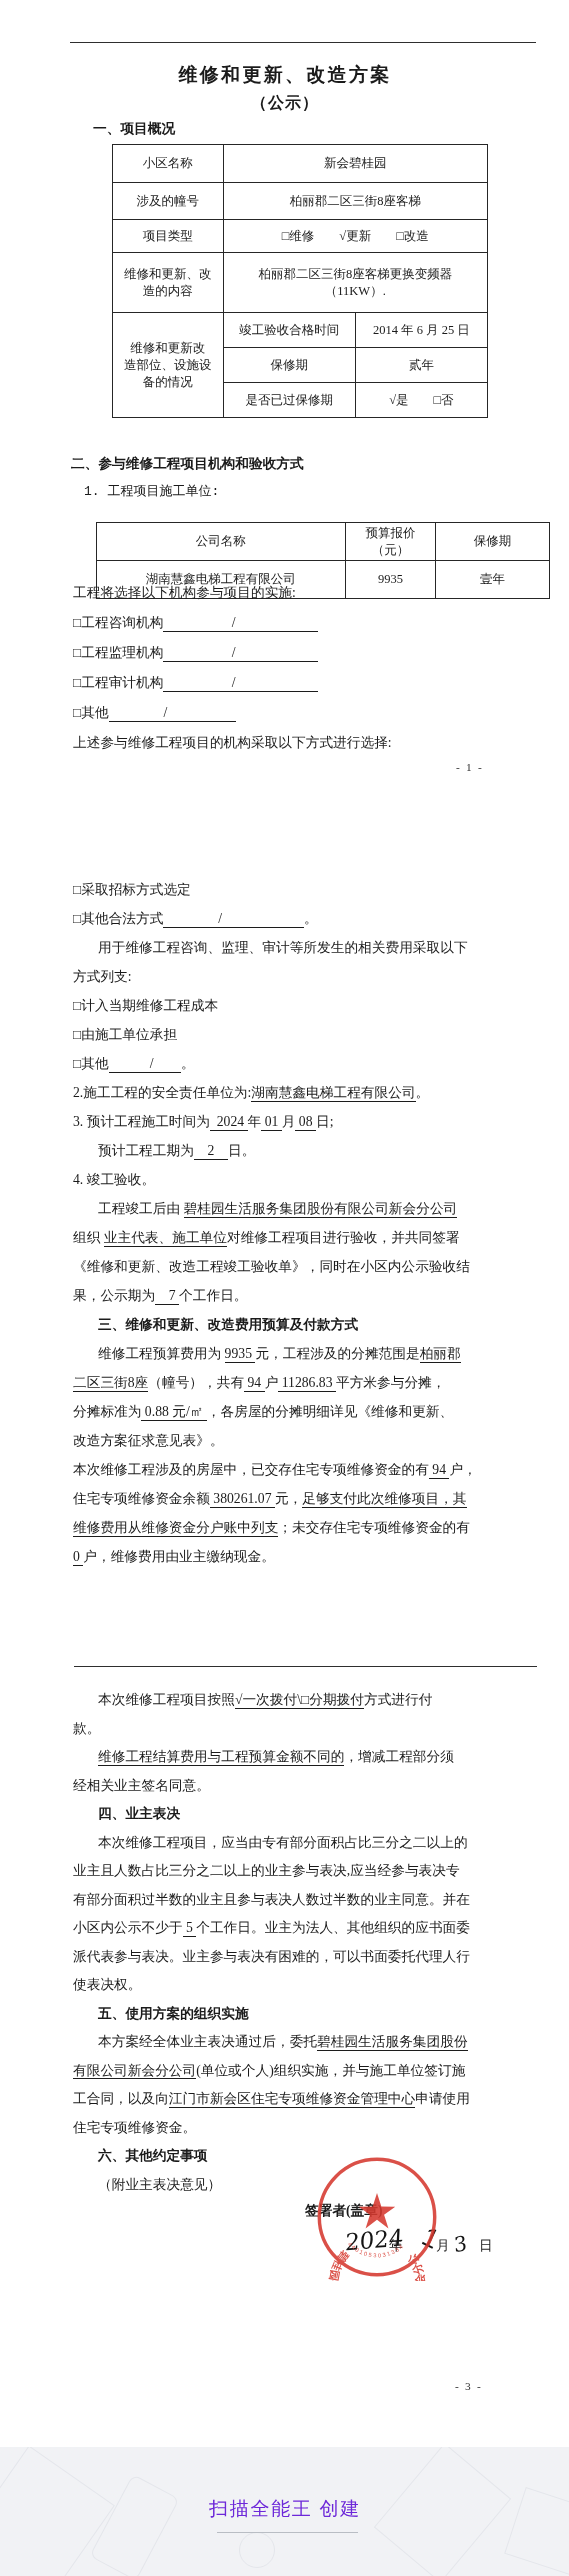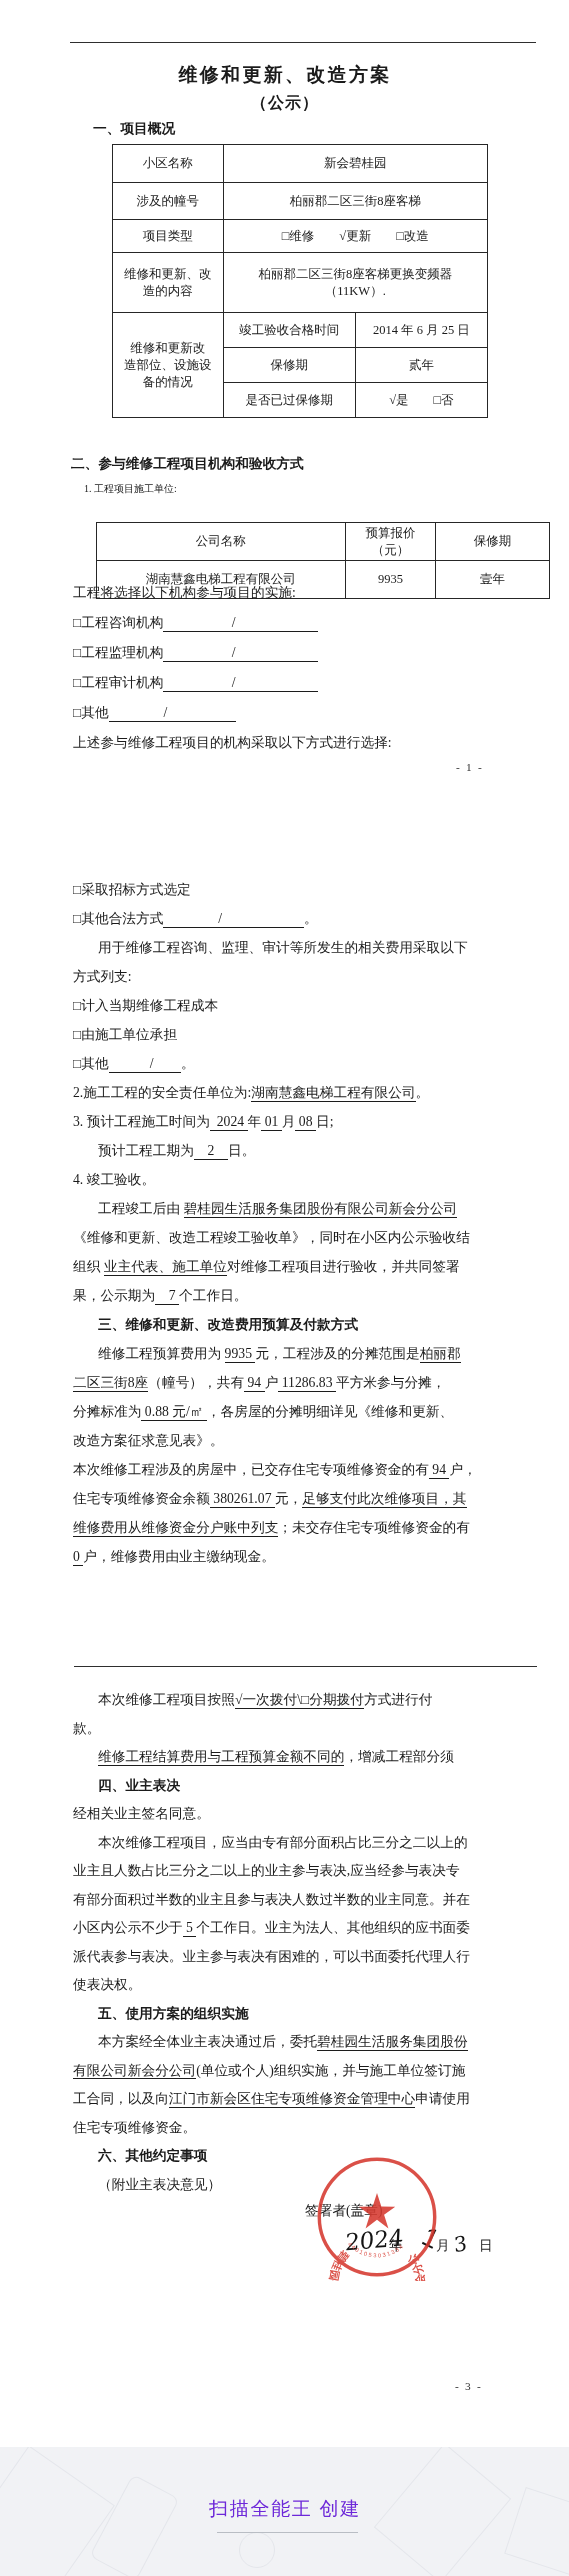--- a/index.html
+++ b/index.html
@@ -7,21 +7,21 @@
     width:570px;height:2576px;position:relative;background:#ffffff;
     font-family:"Liberation Serif","DejaVu Serif",serif;color:#1b1b1b;
     overflow:hidden;
   }
   .abs{position:absolute;}
   .hairline{position:absolute;height:1.1px;background:#2e2e2e;}
   .title{width:570px;text-align:center;font-size:19px;font-weight:700;letter-spacing:2.3px;}
   .subtitle{width:570px;text-align:center;font-size:16px;font-weight:700;letter-spacing:1.1px;}
   .h-sans{font-family:"Liberation Sans","DejaVu Sans",sans-serif;font-weight:700;}
   .sec-head{font-size:13.7px;}
-  .plain{font-size:10px;white-space:pre;}
+  .plain{font-size:13px;white-space:pre;font-family:Liberation Mono, monospace;}
   table{border-collapse:collapse;table-layout:fixed;}
   td{border:1.1px solid #262626;text-align:center;vertical-align:middle;
      font-size:12.5px;white-space:pre-line;padding:1.1px 2.3px;}
   #table1{width:376px;}
   #table2{width:437px;margin-top:16px;}
   .lines{position:absolute;width:439px;}
   .line{white-space:pre;font-size:13.7px;line-height:29px;}
   #page3-lines .line{line-height:28.5px;}
   #org-lines .line{line-height:30px;}
   .line.b{font-weight:700;font-family:"Liberation Sans","DejaVu Sans",sans-serif;}
@@ -122,58 +122,58 @@
     <div class="line ind"><span>用于维修工程咨询、监理、审计等所发生的相关费用采取以下</span></div>
     <div class="line"><span>方式列支:</span></div>
     <div class="line"><span>□计入当期维修工程成本</span></div>
     <div class="line"><span>□由施工单位承担</span></div>
     <div class="line"><span>□其他</span><span class="u">　　　/　　</span><span>。</span></div>
     <div class="line"><span>2.施工工程的安全责任单位为:</span><span class="u">湖南慧鑫电梯工程有限公司</span><span>。</span></div>
     <div class="line"><span>3. 预计工程施工时间为</span><span class="u">  2024 </span><span>年</span><span class="u"> 01 </span><span>月</span><span class="u"> 08 </span><span>日;</span></div>
     <div class="line ind"><span>预计工程工期为</span><span class="u">　2　</span><span>日。</span></div>
     <div class="line"><span>4. 竣工验收。</span></div>
     <div class="line ind"><span>工程竣工后由 </span><span class="u">碧桂园生活服务集团股份有限公司新会分公司</span></div>
+    <div class="line"><span>组织 </span><span class="u">业主代表、施工单位</span><span>对维修工程项目进行验收，并共同签署</span></div>
     <div class="line"><span>《维修和更新、改造工程竣工验收单》，同时在小区内公示验收结</span></div>
-    <div class="line"><span>组织 </span><span class="u">业主代表、施工单位</span><span>对维修工程项目进行验收，并共同签署</span></div>
     <div class="line"><span>果，公示期为</span><span class="u">　7 </span><span>个工作日。</span></div>
     <div class="line b ind"><span>三、维修和更新、改造费用预算及付款方式</span></div>
     <div class="line ind"><span>维修工程预算费用为 </span><span class="u">9935 </span><span>元，工程涉及的分摊范围是</span><span class="u">柏丽郡</span></div>
     <div class="line"><span class="u">二区三街8座</span><span>（幢号），共有</span><span class="u"> 94 </span><span>户</span><span class="u"> 11286.83 </span><span>平方米参与分摊，</span></div>
     <div class="line"><span>分摊标准为</span><span class="u"> 0.88 元/㎡ </span><span>，各房屋的分摊明细详见《维修和更新、</span></div>
     <div class="line"><span>改造方案征求意见表》。</span></div>
     <div class="line"><span>本次维修工程涉及的房屋中，已交存住宅专项维修资金的有</span><span class="u"> 94 </span><span>户，</span></div>
     <div class="line"><span>住宅专项维修资金余额</span><span class="u"> 380261.07 </span><span>元，</span><span class="u">足够支付此次维修项目，其</span></div>
     <div class="line"><span class="u">维修费用从维修资金分户账中列支</span><span>；未交存住宅专项维修资金的有</span></div>
     <div class="line"><span class="u">0 </span><span>户，维修费用由业主缴纳现金。</span></div>
   </div>
 
 <div class="hairline" style="left:74px;top:1666px;width:463px;"></div>
 
 <div id="page3-lines" class="lines" style="left:73px;top:1686px;">
     <div class="line ind"><span>本次维修工程项目按照</span><span class="u">√一次拨付\□分期拨付</span><span>方式进行付</span></div>
     <div class="line"><span>款。</span></div>
     <div class="line ind"><span class="u">维修工程结算费用与工程预算金额不同的</span><span>，增减工程部分须</span></div>
+    <div class="line"><span>经相关业主签名同意。</span></div>
     <div class="line b ind"><span>四、业主表决</span></div>
-    <div class="line"><span>经相关业主签名同意。</span></div>
     <div class="line ind"><span>本次维修工程项目，应当由专有部分面积占比三分之二以上的</span></div>
     <div class="line"><span>业主且人数占比三分之二以上的业主参与表决,应当经参与表决专</span></div>
     <div class="line"><span>有部分面积过半数的业主且参与表决人数过半数的业主同意。并在</span></div>
     <div class="line"><span>小区内公示不少于</span><span class="u"> 5 </span><span>个工作日。业主为法人、其他组织的应书面委</span></div>
     <div class="line"><span>派代表参与表决。业主参与表决有困难的，可以书面委托代理人行</span></div>
     <div class="line"><span>使表决权。</span></div>
     <div class="line b ind"><span>五、使用方案的组织实施</span></div>
     <div class="line ind"><span>本方案经全体业主表决通过后，委托</span><span class="u">碧桂园生活服务集团股份</span></div>
     <div class="line"><span class="u">有限公司新会分公司</span><span>(单位或个人)组织实施，并与施工单位签订施</span></div>
     <div class="line"><span>工合同，以及向</span><span class="u">江门市新会区住宅专项维修资金管理中心</span><span>申请使用</span></div>
     <div class="line"><span>住宅专项维修资金。</span></div>
     <div class="line b ind"><span>六、其他约定事项</span></div>
     <div class="line ind"><span>（附业主表决意见）</span></div>
   </div>
 
-<div class="abs sig-print" style="left:305px;top:2202px;">签署者(盖章)</div>
+<div class="abs sig-print" style="left:305px;top:2202px;font-weight:bold;">签署者(盖章)</div>
 
 <div class="abs hand" style="left:345px;top:2227px;font-size:23px;transform:rotate(-5deg) skewX(-8deg);">2024</div>
 <div class="abs sig-print" style="left:389px;top:2237px;">年</div>
 <div class="abs hand" style="left:423px;top:2223px;font-size:27px;font-family:'Liberation Sans',sans-serif;transform:rotate(26deg);">1</div>
 <div class="abs sig-print" style="left:436px;top:2237px;">月</div>
 <div class="abs hand" style="left:454px;top:2232px;font-size:20.5px;transform:rotate(-10deg) skewX(-6deg);">3</div>
 <div class="abs sig-print" style="left:479px;top:2237px;">日</div>
 
 <svg class="abs" width="128" height="128" viewBox="0 0 224 224" style="left:313px;top:2153px;opacity:0.88;">
   <circle cx="112" cy="112" r="101" fill="none" stroke="#d6392f" stroke-width="6"></circle>

